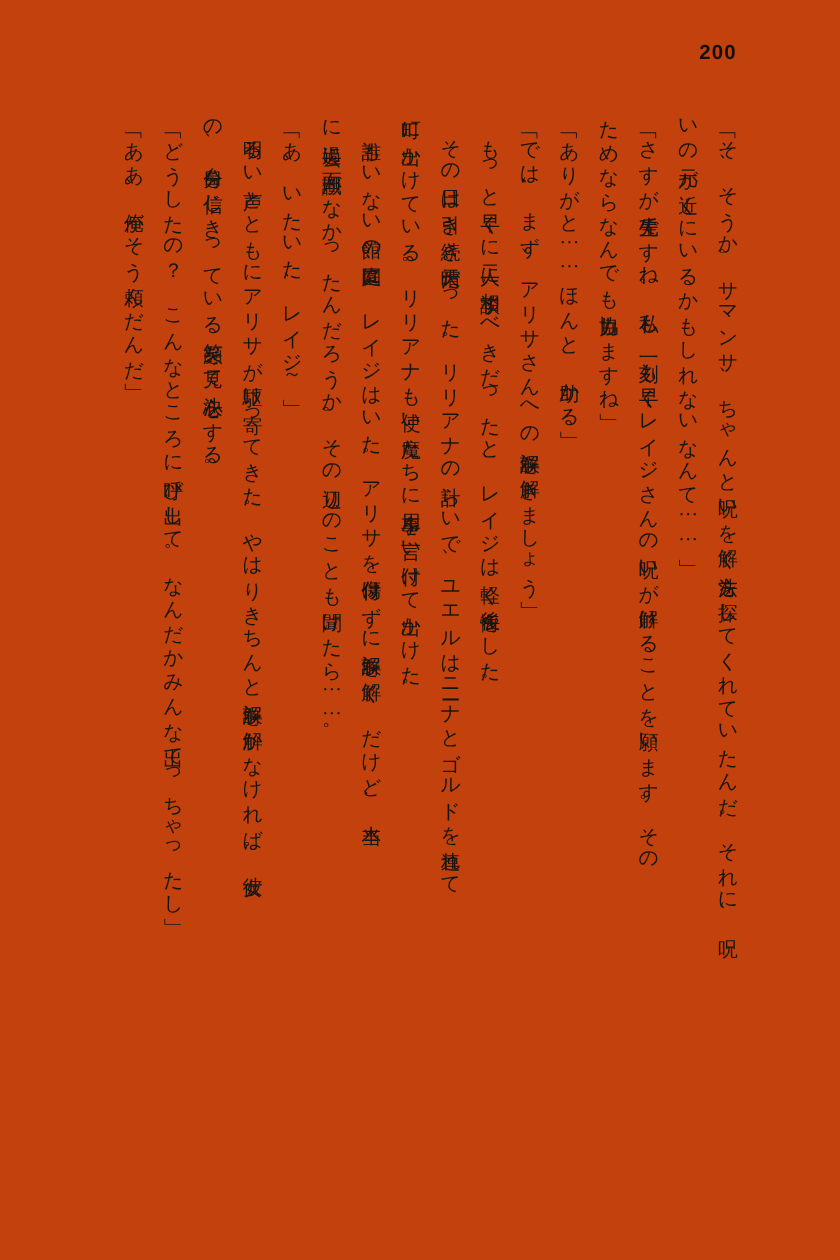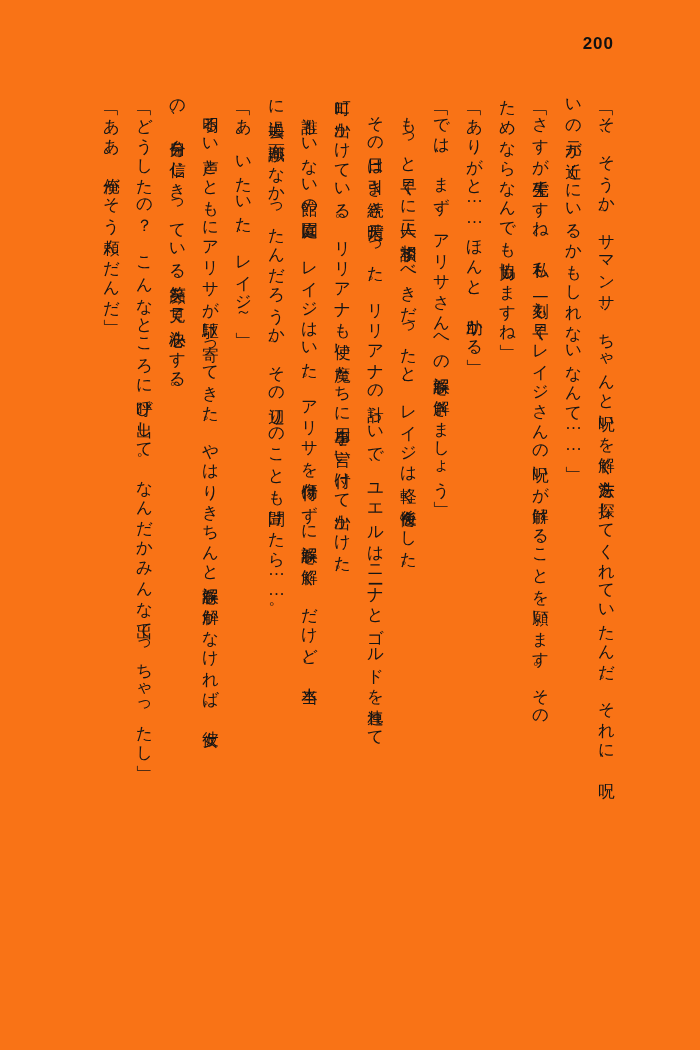--- a/index.html
+++ b/index.html
@@ -12,21 +12,21 @@
     height: 1050px;
     font-family: "Liberation Serif", "DejaVu Serif", serif;
     color: #1a1a1a;
     overflow: hidden;
   }
   .page {
     position: relative;
     width: 700px;
     height: 1050px;
     box-sizing: border-box;
-    background: #f97316;
+    background: #c2410c;
   }
   .page-number {
     position: absolute;
     top: 34px;
     right: 86px;
     font-size: 17px;
     font-weight: bold;
     letter-spacing: 1px;
     font-family: "Liberation Sans", sans-serif;
     color: #111;

